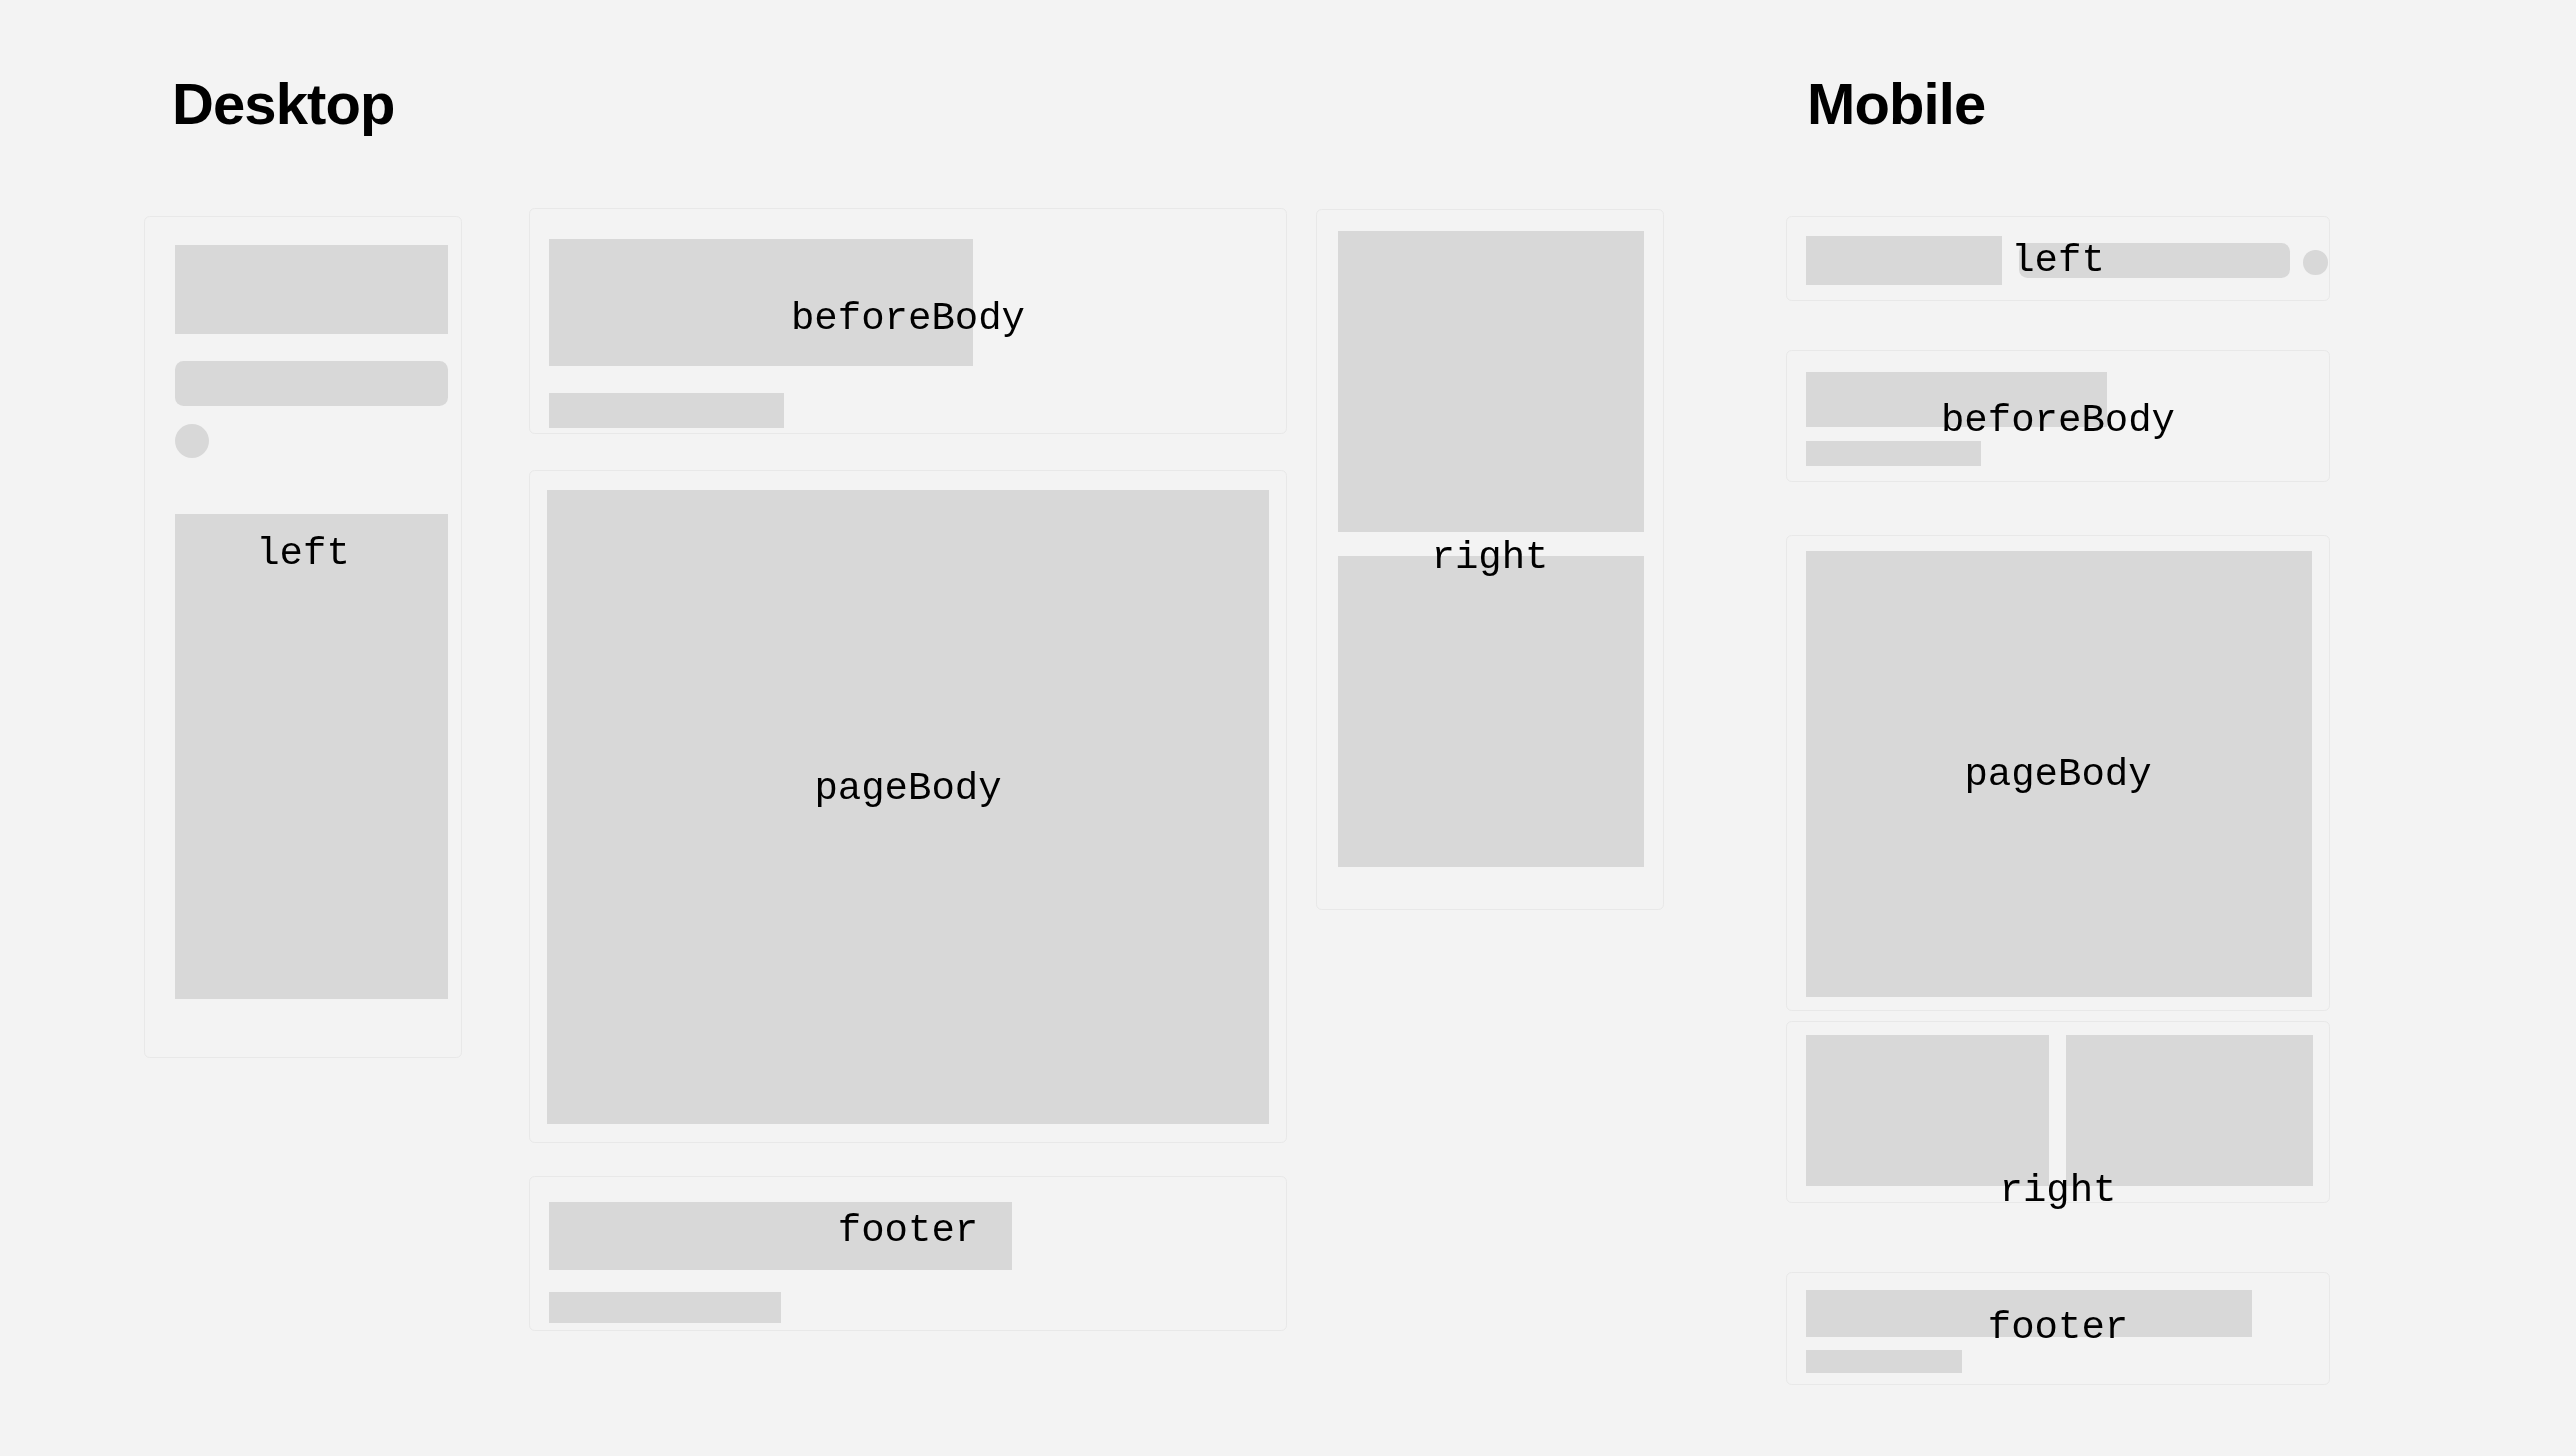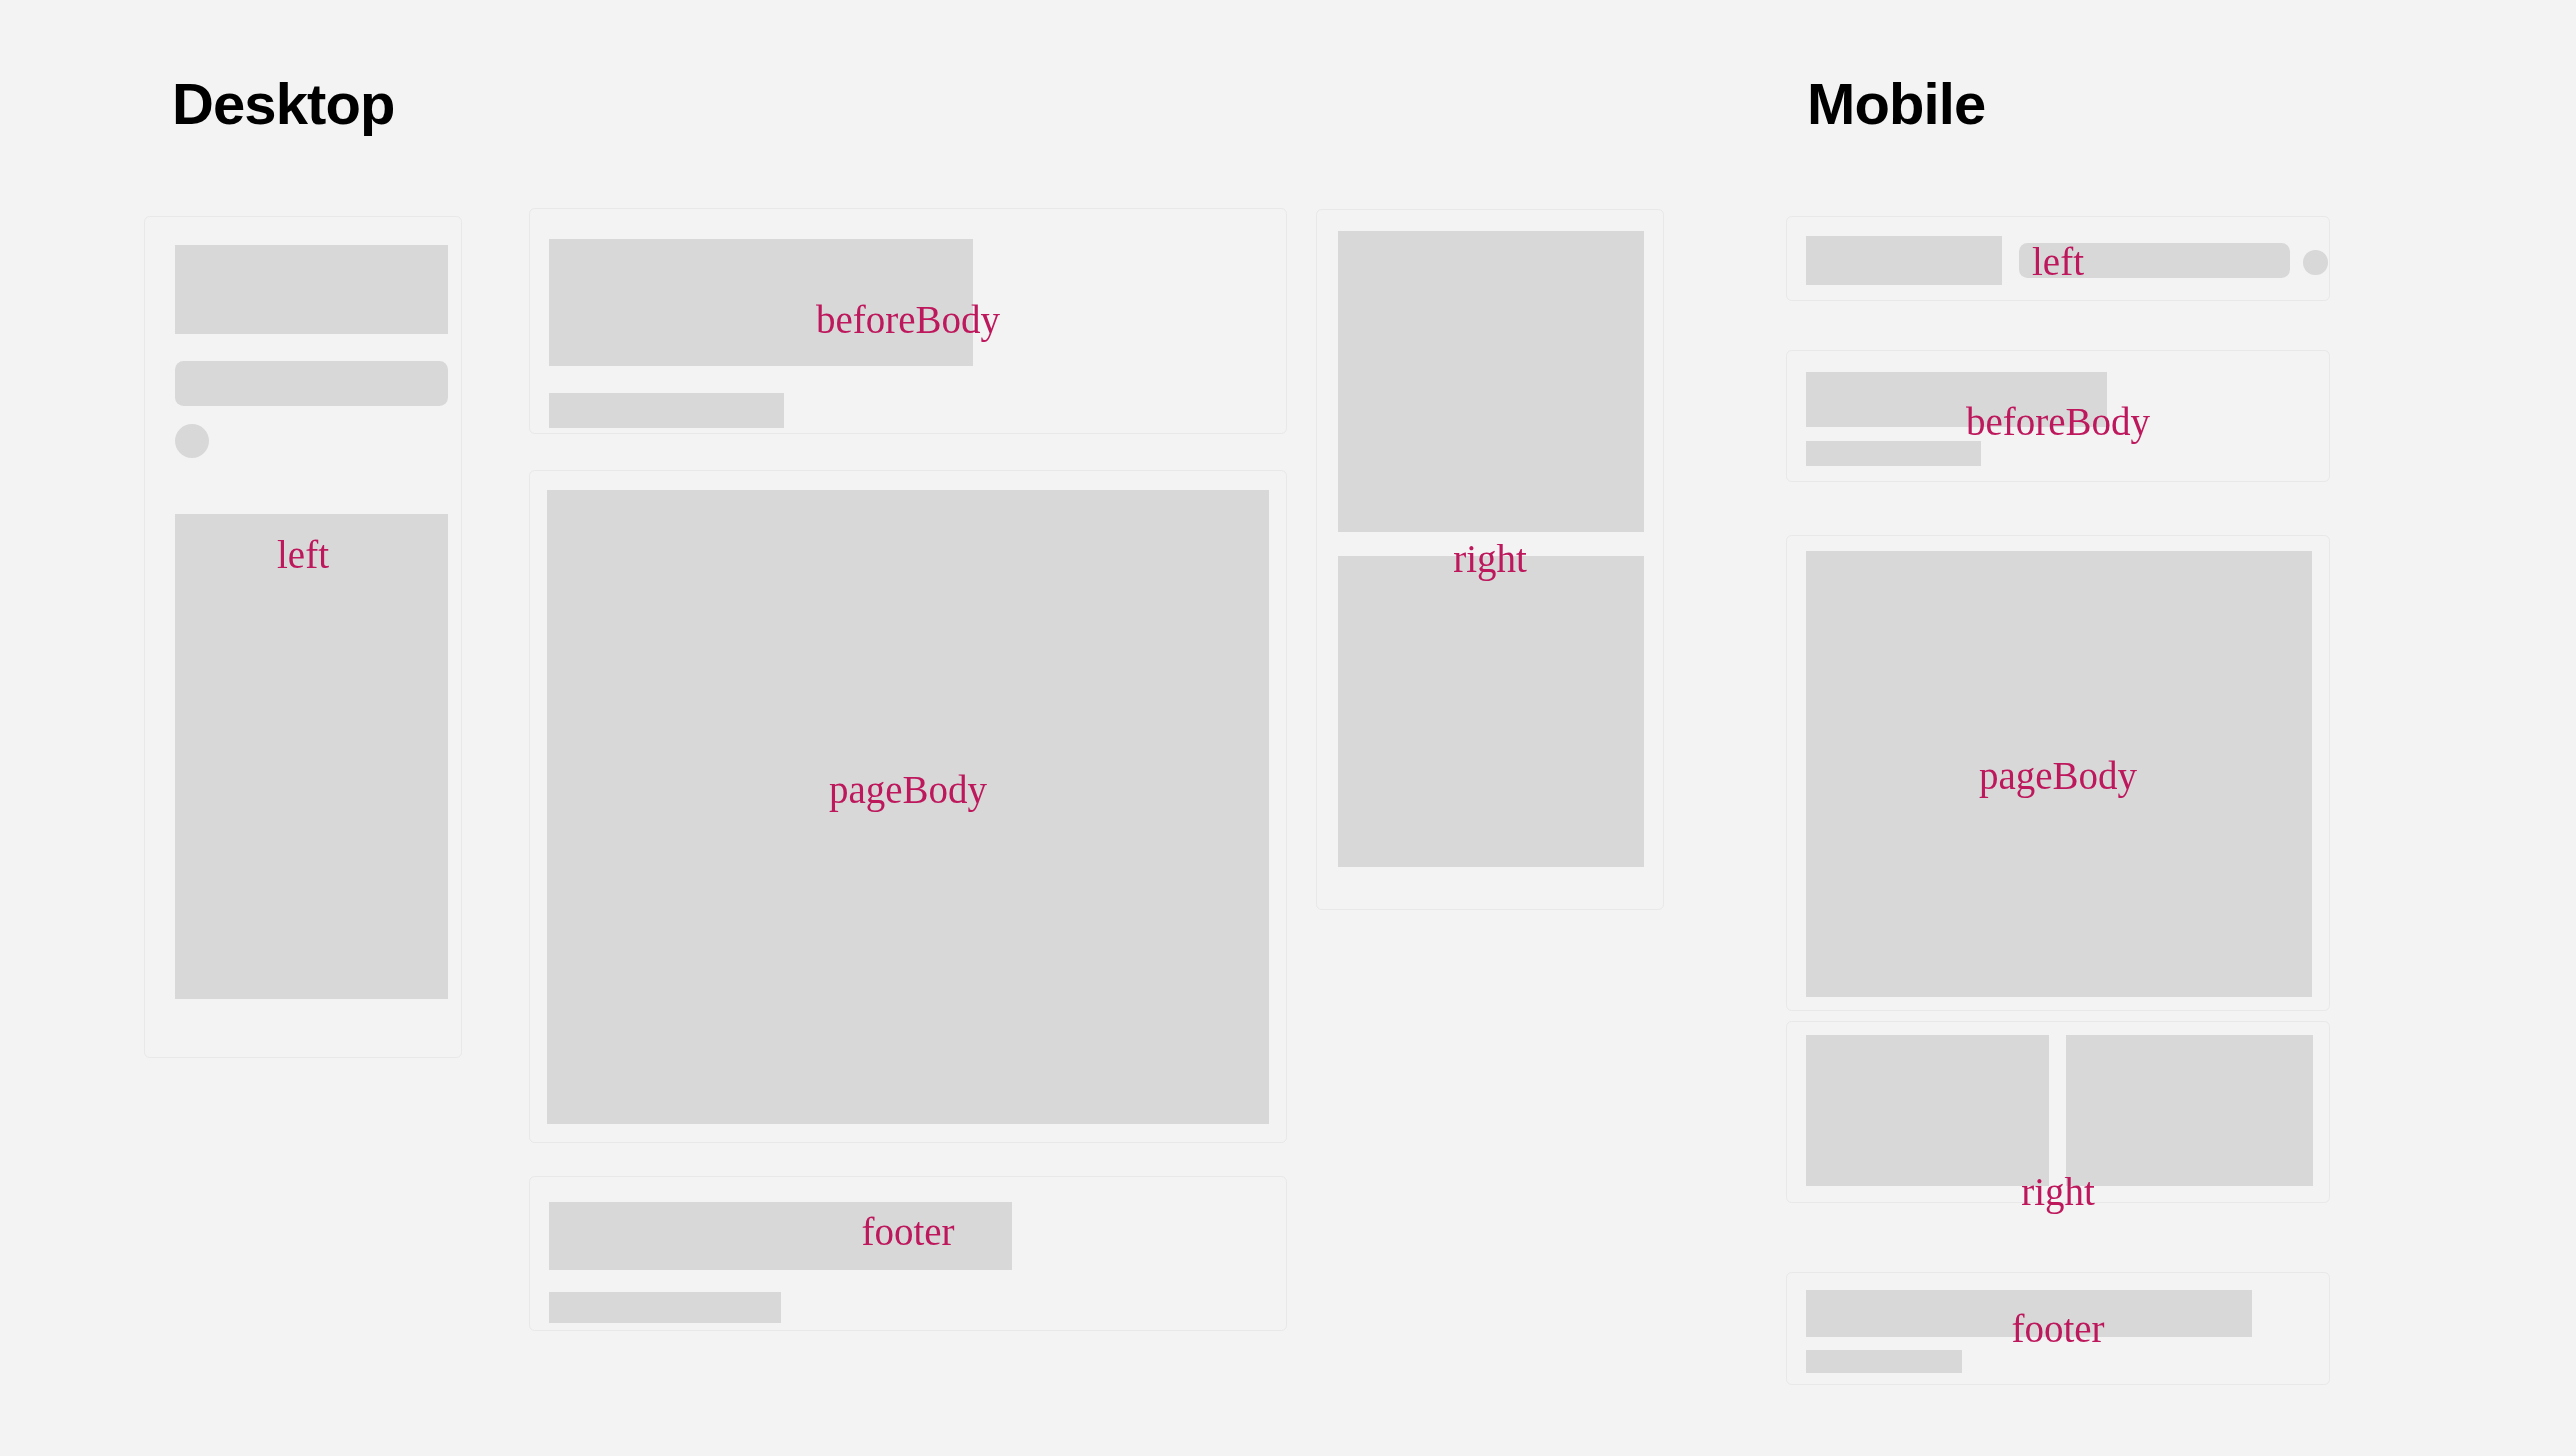--- a/index.html
+++ b/index.html
@@ -45,22 +45,22 @@
   .blk {
     position: absolute;
     background: #d8d8d8;
   }
   .blk.round { border-radius: 8.5px; }
   .blk.circle { border-radius: 50%; }
 
   
   .slot-label {
     position: absolute;
-    font-family: Liberation Serif, serif;
-    color: #be185d;
+    font-family: Liberation Mono, monospace;
+    color: #000000;
     white-space: nowrap;
     text-align: center;
     pointer-events: none;
     z-index: 5;
   }
 
   
 
   
   #panel-desktop-left { left: 144px; top: 216px; width: 318px; height: 842px; }

